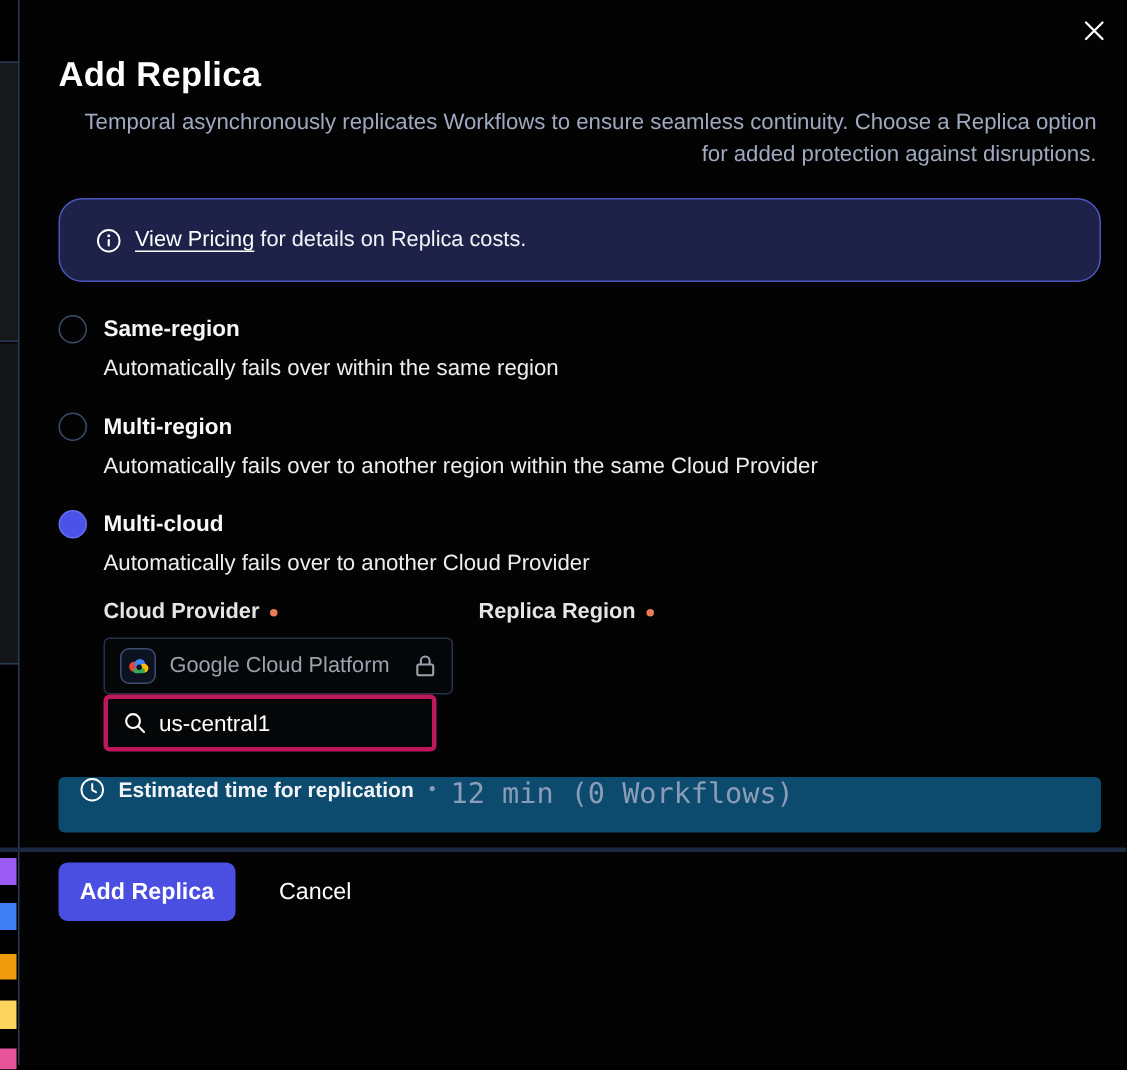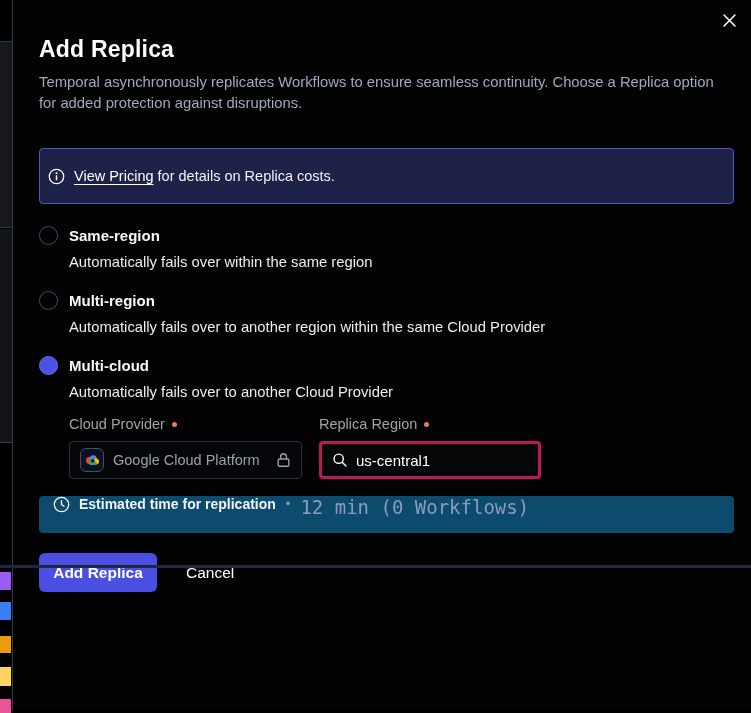--- a/index.html
+++ b/index.html
@@ -22,41 +22,41 @@
   .bottom-strip { position:absolute; left:0; bottom:0; width:751px; height:3px; background:#1d2940; }
 
   
   .modal { position:absolute; left:12px; top:0; width:739px; height:710px; background:#030303;
     border-left:1px solid #2b3a55; color:#fff; }
   .close-btn { position:absolute; top:9px; right:11px; width:22px; height:22px; display:flex;
     align-items:center; justify-content:center; cursor:pointer; background:none; border:none; }
   .modal-content { padding:36px 18px 0 26px; }
 
   .title { font-size:23px; font-weight:bold; color:#fefefe; letter-spacing:.2px; }
-  .descr { margin-top:9px; font-size:14.8px; line-height:21px; color:#9fa9bf; max-width:692px; }
-
-  .pricing-banner { margin-top:34px; width:695px; height:56px; background:#1e2148;
-    border:1.5px solid #4c57bd; border-radius:4px; display:flex; align-items:center; padding:0 8px; gap:9px; }
+  .descr { margin-top:9px; font-size:14.8px; line-height:21px; color:#9fa9bf; max-width:692px;text-align:right; }
+
+  .pricing-banner { margin-top:18px; width:695px; height:56px; background:#1e2148;
+    border:1.5px solid #4c57bd; border-radius:16px; display:flex; align-items:center; padding:0 24px; gap:9px; }
   .pricing-text { font-size:14.5px; color:#f2f3f7; }
   .pricing-link { color:#fff; text-decoration:underline; text-underline-offset:3px; font-weight:500; cursor:pointer; }
 
   .options { margin-top:22px; display:flex; flex-direction:column; gap:21px; }
   .option-head { display:flex; align-items:center; gap:11px; }
   .radio { width:19px; height:19px; border-radius:50%; border:1.5px solid #3c4d6b; background:transparent;
     flex:0 0 auto; cursor:pointer; }
   .radio.selected { background:#4b52e8; border-color:#646ef0; }
   .option-label { font-size:15px; font-weight:bold; color:#f7f8fa; cursor:pointer; }
   .option-desc { margin:9px 0 0 30px; font-size:14.8px; color:#eceef1; }
 
   .mc-form { margin:16px 0 0 30px; }
   .field-labels { display:flex; }
-  .field-label { font-size:14.5px; font-weight:normal; color:#a3a3a3; display:flex; align-items:center; gap:7px; }
+  .field-label { font-size:14.5px; font-weight:bold; color:#e5e5e5; display:flex; align-items:center; gap:7px; }
   .fl-1 { width:250px; }
   .req-dot { width:5px; height:5px; border-radius:50%; background:#ea7d56; display:inline-block; }
-  .fields-row { margin-top:9px; display:flex; }
+  .fields-row { margin-top:9px; display:flex;flex-direction:column; }
   .field { height:38px; border-radius:4px; display:flex; align-items:center; background:#050608; }
   .field-provider { width:233px; border:1px solid #27324a; padding:0 10px; gap:9px; margin-right:17px; }
   .gcp-chip { width:24px; height:24px; border:1px solid #3e4e71; border-radius:6px; background:#0d1220;
     display:flex; align-items:center; justify-content:center; flex:0 0 auto; }
   .provider-text { font-size:14.5px; color:#9aa1ac; flex:1 1 auto; white-space:nowrap; }
   .field-region { width:222px; border:3px solid #be185d; padding:0 10px; gap:8px; }
   .region-input { background:transparent; border:none; outline:none; color:#fff; font-size:15px;
     font-family:"Liberation Sans","DejaVu Sans",sans-serif; width:160px; }
 
   .form-note { margin-top:17px; font-size:13.5px; color:#f0f1f4; }

